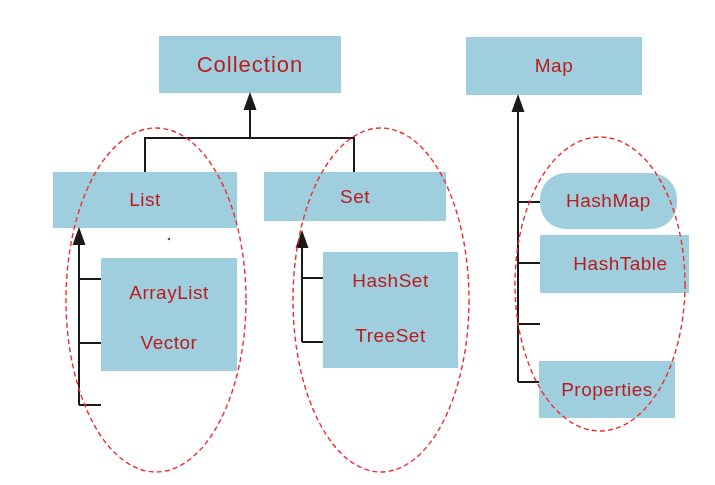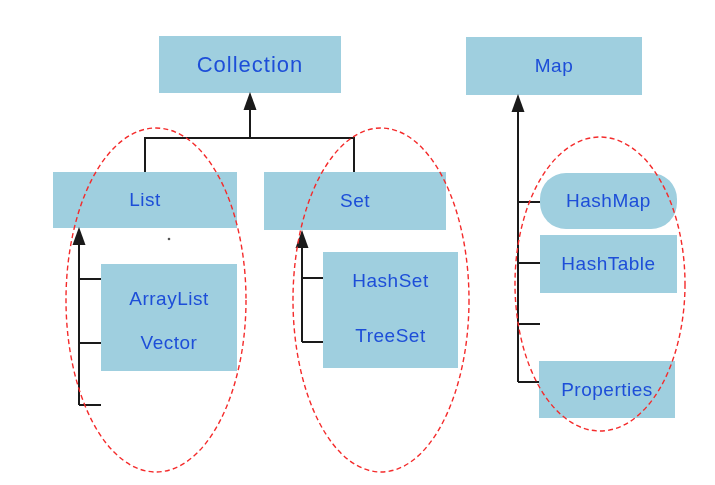--- a/index.html
+++ b/index.html
@@ -17,21 +17,21 @@
   }
   .node {
     position: absolute;
     background: #9FCFDF;
     display: flex;
     align-items: center;
     justify-content: center;
     z-index: 1;
   }
   .node span {
-    color: #1d4ed8;
+    color: #b91c1c;
     font-size: 19px;
     letter-spacing: 0.5px;
     white-space: nowrap;
   }
   .node.root span {
     font-size: 22px;
     letter-spacing: 1px;
   }
   #overlay {
     position: absolute;
@@ -63,39 +63,39 @@
 
   <div class="node root" style="left:159px; top:36px;  width:182px; height:57px;">
     <span>Collection</span>
   </div>
   <div class="node" style="left:466px; top:37px;  width:176px; height:58px;">
     <span>Map</span>
   </div>
   <div class="node" style="left:53px;  top:172px; width:184px; height:56px;">
     <span>List</span>
   </div>
-  <div class="node" style="left:264px; top:172px; width:182px; height:58px;">
+  <div class="node" style="left:264px; top:172px; width:182px; height:49px;">
     <span>Set</span>
   </div>
-  <div class="node" style="left:101px; top:264px; width:136px; height:70px;">
+  <div class="node" style="left:101px; top:258px; width:136px; height:70px;">
     <span>ArrayList</span>
   </div>
   <div class="node" style="left:101px; top:315px; width:136px; height:56px;">
     <span>Vector</span>
   </div>
   <div class="node" style="left:323px; top:252px; width:135px; height:57px;">
     <span>HashSet</span>
   </div>
   <div class="node" style="left:323px; top:304px; width:135px; height:64px;">
     <span>TreeSet</span>
   </div>
   <div class="node" style="left:540px; top:173px; width:137px; height:56px;border-radius:26px;">
     <span>HashMap</span>
   </div>
-  <div class="node" style="left:540px; top:235px; width:137px; height:58px;">
+  <div class="node" style="left:540px; top:235px; width:137px; height:58px;padding-left:12px;">
     <span>HashTable</span>
   </div>
   <div class="node" style="left:539px; top:361px; width:136px; height:57px;">
     <span>Properties</span>
   </div>
 
   <svg id="overlay" width="715" height="485" viewBox="0 0 715 485">
 
     <path class="blk" d="M145,172 L145,138 L354,138 L354,172"></path>
     <line class="blk" x1="250" y1="138" x2="250" y2="108"></line>

